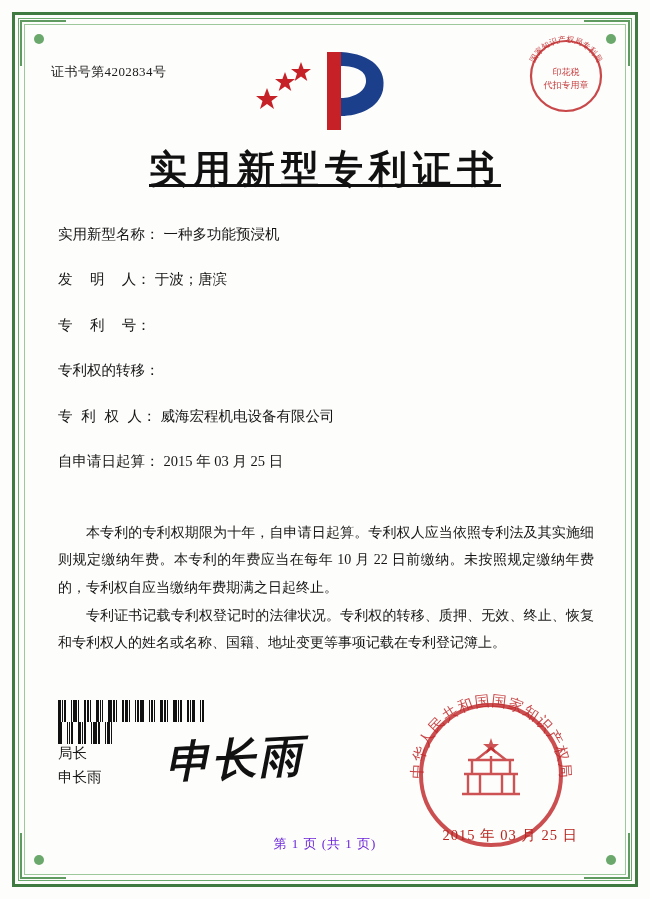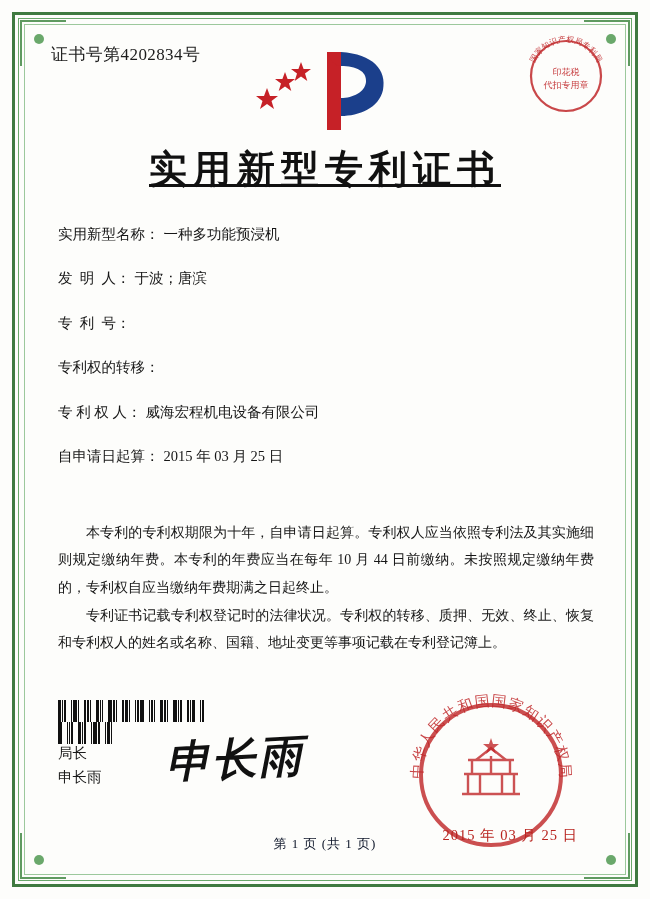--- a/index.html
+++ b/index.html
@@ -80,22 +80,22 @@
     position: absolute;
     left: 46px;
     top: 36px;
     right: 46px;
     bottom: 36px;
   }
 
   .cert-number {
     position: absolute;
     left: 5px;
-    top: 7px;
-    font-size: 17px;
+    top: 27px;
+    font-size: 13px;
     letter-spacing: 0.4px;
     color: #1c1c1c;
   }
 
   
   .logo {
     position: absolute;
     left: 50%;
     top: 10px;
     transform: translateX(-50%);
@@ -138,20 +138,21 @@
     display: flex;
     align-items: baseline;
     font-size: 14.5px;
     line-height: 1.2;
     margin-bottom: 27px;
     color: #161616;
   }
   .field-label {
     white-space: pre;
     flex: 0 0 auto;
+    font-family: Liberation Mono, monospace;
   }
   .field-sep {
     flex: 0 0 auto;
     padding: 0 2px 0 0;
   }
   .field-value {
     flex: 1 1 auto;
     padding-left: 2px;
   }
 
@@ -226,21 +227,21 @@
   }
 
   
   .footer {
     position: absolute;
     left: 0;
     right: 0;
     bottom: 10px;
     text-align: center;
     font-size: 13px;
-    color: #0f172a;
+    color: #6d28d9;
     letter-spacing: 1px;
   }
 </style>
 </head>
 <body>
 
 <div class="page">
 
   <div class="border-outer"></div>
   <div class="border-mid"></div>
@@ -314,21 +315,21 @@
         <span class="field-value">威海宏程机电设备有限公司</span>
       </div>
       <div class="field-row">
         <span class="field-label">自申请日起算</span>
         <span class="field-sep">：</span>
         <span class="field-value">2015 年 03 月 25 日</span>
       </div>
     </div>
 
     <div class="paragraphs">
-      <p>本专利的专利权期限为十年，自申请日起算。专利权人应当依照专利法及其实施细则规定缴纳年费。本专利的年费应当在每年 10 月 44 日前缴纳。未按照规定缴纳年费的，专利权自应当缴纳年费期满之日起终止。</p>
+      <p>本专利的专利权期限为十年，自申请日起算。专利权人应当依照专利法及其实施细则规定缴纳年费。本专利的年费应当在每年 10 月 22 日前缴纳。未按照规定缴纳年费的，专利权自应当缴纳年费期满之日起终止。</p>
       <p>专利证书记载专利权登记时的法律状况。专利权的转移、质押、无效、终止、恢复和专利权人的姓名或名称、国籍、地址变更等事项记载在专利登记簿上。</p>
     </div>
 
     <div class="barcode">
       <span style="width:3px"></span><span style="width:1px"></span><span style="width:2px"></span>
       <span style="width:1px"></span><span style="width:4px"></span><span style="width:1px"></span>
       <span style="width:2px"></span><span style="width:2px"></span><span style="width:1px"></span>
       <span style="width:3px"></span><span style="width:1px"></span><span style="width:1px"></span>
       <span style="width:4px"></span><span style="width:2px"></span><span style="width:1px"></span>
       <span style="width:2px"></span><span style="width:3px"></span><span style="width:1px"></span>

